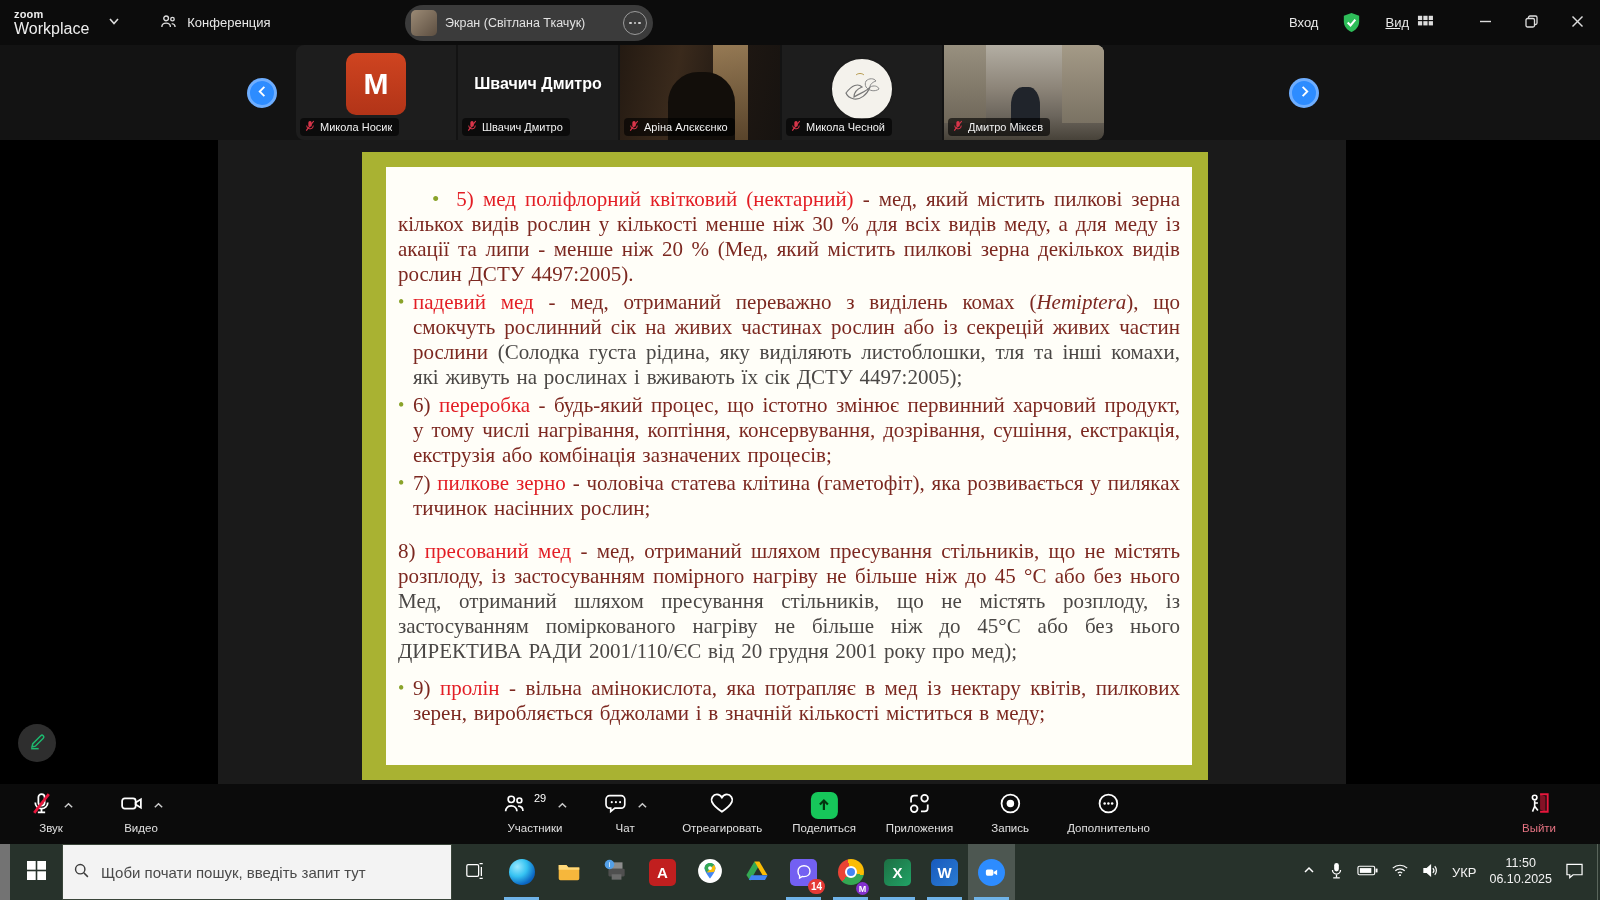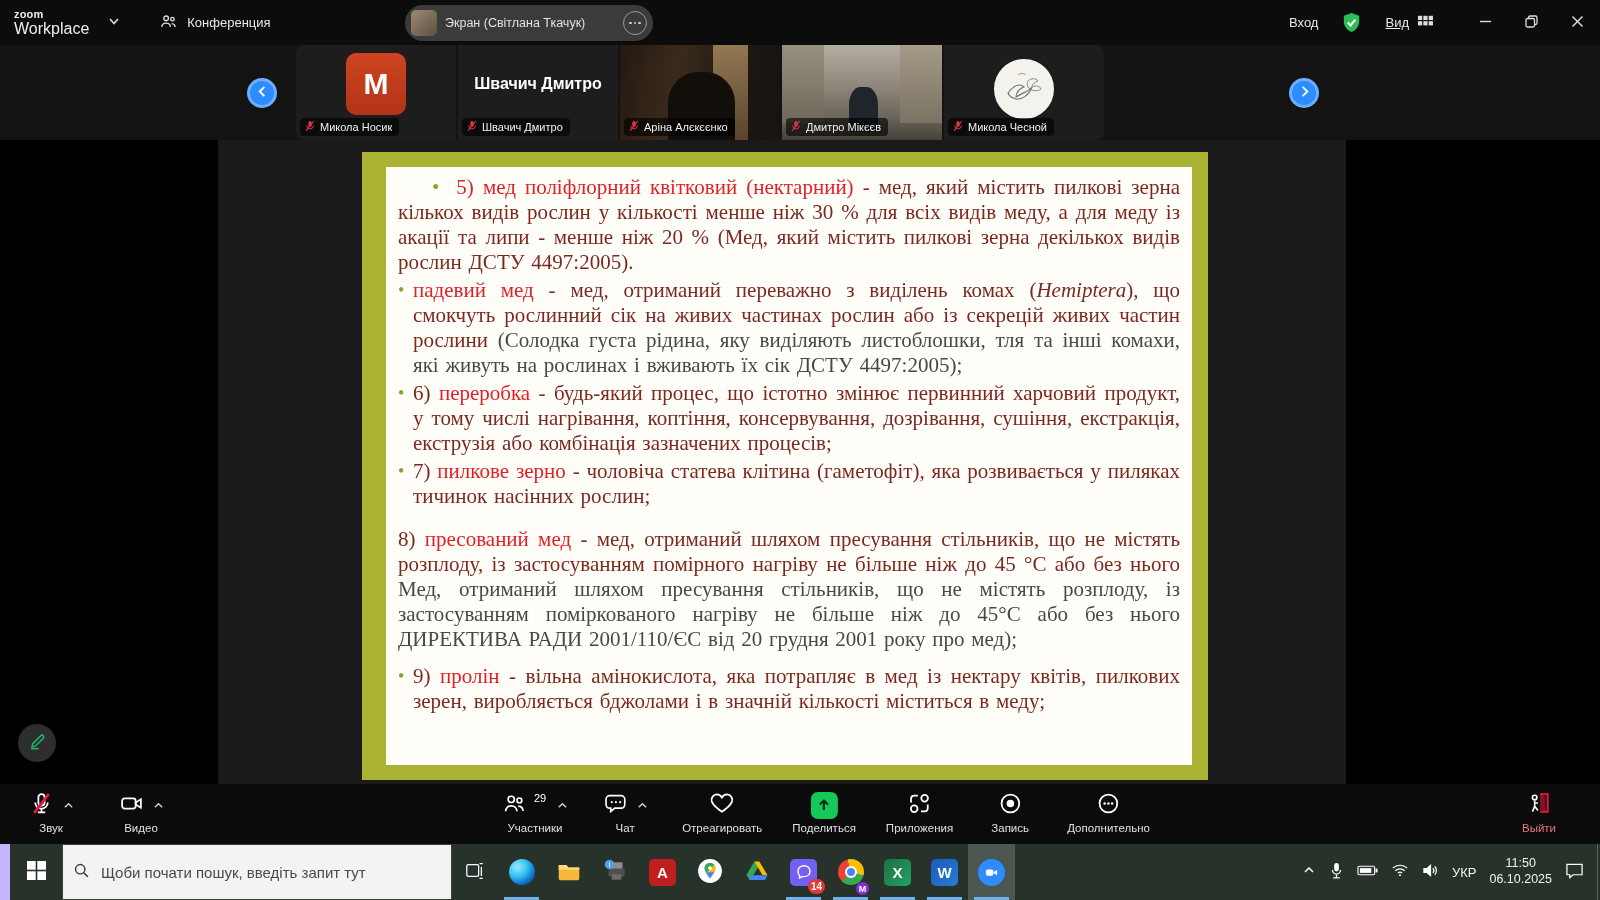--- a/index.html
+++ b/index.html
@@ -1,17 +1,17 @@
 <!DOCTYPE html>
 <html><head>
 <meta charset="utf-8">
 <style>
   html,body{margin:0;padding:0;background:#000;}
   *{box-sizing:border-box;}
-  .screen{position:relative;width:1600px;height:900px;overflow:hidden;background:#c4b5fd;
+  .screen{position:relative;width:1600px;height:900px;overflow:hidden;background:#737373;
           font-family:"Liberation Sans",sans-serif;-webkit-font-smoothing:antialiased;}
 
   
   .titlebar{position:absolute;top:0;left:0;width:1600px;height:45px;background:#0c0c0c;
             display:flex;align-items:center;color:#eee;}
   .logo{margin-left:14px;line-height:1;}
   .logo .l1{font-size:11px;font-weight:700;letter-spacing:.2px;}
   .logo .l2{font-size:16px;font-weight:400;margin-top:1px;}
   .chev-btn{margin-left:14px;display:flex;align-items:center;justify-content:center;width:22px;height:22px;}
   .meet-tab{margin-left:34px;display:flex;align-items:center;gap:9px;font-size:13px;color:#e8e8e8;}
@@ -59,21 +59,21 @@
                    border-radius:40% 40% 8% 8%;}
 
   
   .stage{position:absolute;top:140px;left:0;width:1600px;height:644px;background:#000;}
   .share-region{position:absolute;left:218px;top:0;width:1128px;height:644px;background:#1a1a1a;}
   .slide{position:absolute;left:362px;top:12px;width:846px;height:628px;background:#a9b232;}
   .slide-white{position:absolute;top:15px;right:16px;bottom:15px;left:24px;background:#fffef8;}
   .slide-textwrap{padding:8px 12px 0 12px;font-family:"Liberation Serif",serif;font-size:21px;
                   line-height:25px;color:#7c2820;text-align:justify;word-spacing:1.5px;}
   .para{position:relative;margin:3px 0;}
-  .para.p-first{text-indent:34px;margin-top:0;font-family:Liberation Serif, serif;}
+  .para.p-first{text-indent:34px;margin-top:12px;font-family:Liberation Serif, serif;}
   .p-first .bullet{color:#8aa32a;margin-right:17px;}
   .para.p-hang{padding-left:15px;}
   .p-hang .bullet{position:absolute;left:0;top:0;color:#8aa32a;font-size:18px;}
   .para.p-flush{margin-top:18px;margin-bottom:12px;}
   .para:nth-of-type(6){margin-top:12px;}
   .c-red{color:#e31e25;}
   .c-maroon{color:#7c2820;}
   .c-dark{color:#4a4745;}
   .annotate-btn{position:absolute;left:18px;top:584px;width:38px;height:38px;border-radius:50%;
                 background:#2e2e2e;display:flex;align-items:center;justify-content:center;border:none;}
@@ -252,49 +252,49 @@
         <div class="nameplate">
           <span><svg width="10" height="12" viewBox="0 0 12 14">
                 <rect x="4" y="1" width="4" height="7" rx="2" fill="#d9354a"></rect>
                 <path d="M2 6.5a4 4 0 0 0 8 0" fill="none" stroke="#d9354a" stroke-width="1.2"></path>
                 <line x1="1.5" y1="12.5" x2="10.5" y2="1" stroke="#d9354a" stroke-width="1.4"></line>
               </svg></span>
           <span>Аріна Алєкєєнко</span>
         </div>
       </div>
       <div class="tile">
+        <div class="av-circle">
+          <svg width="52" height="52" viewBox="0 0 52 52" fill="none">
+            <path d="M10 30c6-8 12-10 16-6-5 2-8 6-8 10 6-4 12-5 16-10-3 8-10 13-16 12-4-1-7-3-8-6z" stroke="#777" stroke-width="1.2"></path>
+            <path d="M30 18c3-3 8-3 10 0-3 1-6 3-6 6 4-2 8-1 9 2-4 3-10 2-13-2-1-2-1-4 0-6z" stroke="#8a8a8a" stroke-width="1"></path>
+            <path d="M20 12c2-2 6-2 8 0" stroke="#b79b4e" stroke-width="1"></path>
+          </svg>
+        </div>
+        <div class="nameplate">
+          <span><svg width="10" height="12" viewBox="0 0 12 14">
+                <rect x="4" y="1" width="4" height="7" rx="2" fill="#d9354a"></rect>
+                <path d="M2 6.5a4 4 0 0 0 8 0" fill="none" stroke="#d9354a" stroke-width="1.2"></path>
+                <line x1="1.5" y1="12.5" x2="10.5" y2="1" stroke="#d9354a" stroke-width="1.4"></line>
+              </svg></span>
+          <span>Микола Чесной</span>
+        </div>
+      </div>
+      <div class="tile">
         <div class="vid-street">
           <div class="bl left"></div>
             <div class="bl right"></div>
           <div class="fig"></div>
         </div>
         <div class="nameplate">
           <span><svg width="10" height="12" viewBox="0 0 12 14">
                 <rect x="4" y="1" width="4" height="7" rx="2" fill="#d9354a"></rect>
                 <path d="M2 6.5a4 4 0 0 0 8 0" fill="none" stroke="#d9354a" stroke-width="1.2"></path>
                 <line x1="1.5" y1="12.5" x2="10.5" y2="1" stroke="#d9354a" stroke-width="1.4"></line>
               </svg></span>
           <span>Дмитро Мікєєв</span>
-        </div>
-      </div>
-      <div class="tile">
-        <div class="av-circle">
-          <svg width="52" height="52" viewBox="0 0 52 52" fill="none">
-            <path d="M10 30c6-8 12-10 16-6-5 2-8 6-8 10 6-4 12-5 16-10-3 8-10 13-16 12-4-1-7-3-8-6z" stroke="#777" stroke-width="1.2"></path>
-            <path d="M30 18c3-3 8-3 10 0-3 1-6 3-6 6 4-2 8-1 9 2-4 3-10 2-13-2-1-2-1-4 0-6z" stroke="#8a8a8a" stroke-width="1"></path>
-            <path d="M20 12c2-2 6-2 8 0" stroke="#b79b4e" stroke-width="1"></path>
-          </svg>
-        </div>
-        <div class="nameplate">
-          <span><svg width="10" height="12" viewBox="0 0 12 14">
-                <rect x="4" y="1" width="4" height="7" rx="2" fill="#d9354a"></rect>
-                <path d="M2 6.5a4 4 0 0 0 8 0" fill="none" stroke="#d9354a" stroke-width="1.2"></path>
-                <line x1="1.5" y1="12.5" x2="10.5" y2="1" stroke="#d9354a" stroke-width="1.4"></line>
-              </svg></span>
-          <span>Микола Чесной</span>
         </div>
       </div>
     </div>
 
     <button class="nav-arrow right">
       <span>
         <svg width="13" height="13" viewBox="0 0 14 14">
             <polyline points="5,2 10,7 5,12" fill="none" stroke="#fff" stroke-width="2"></polyline>
           </svg>
       </span>

